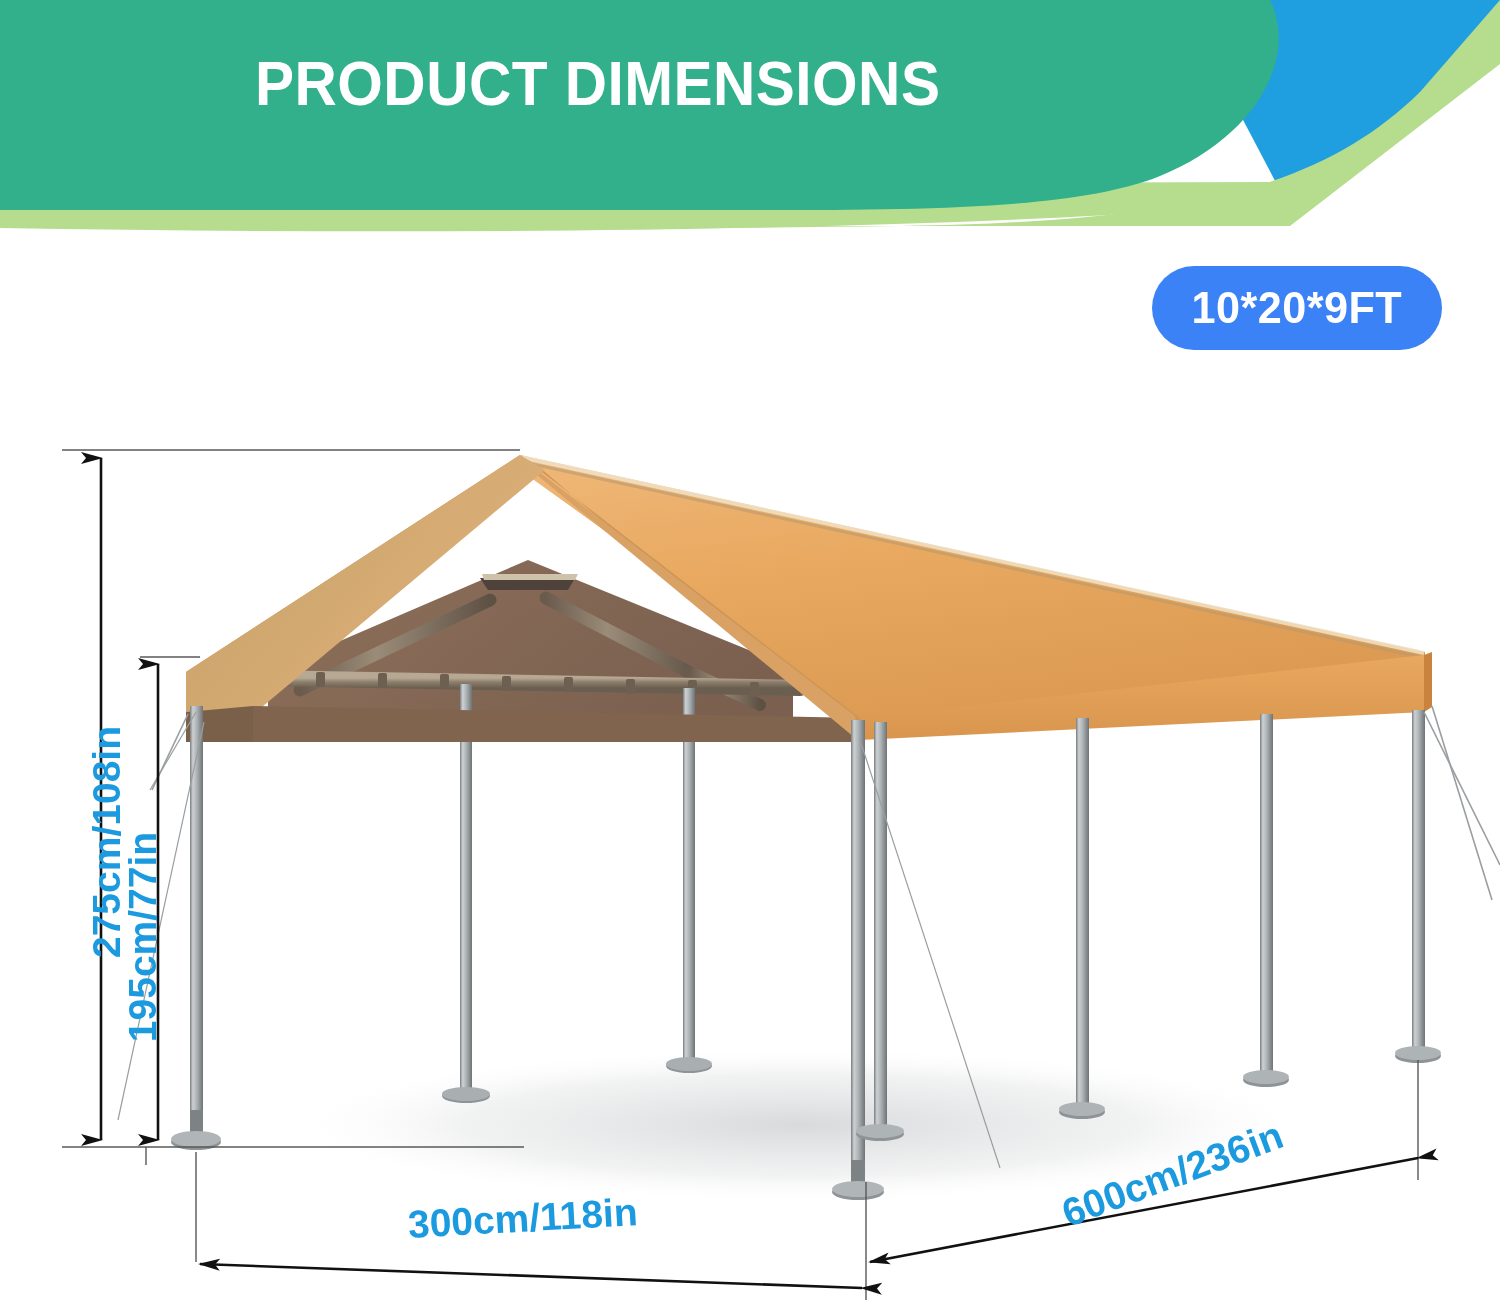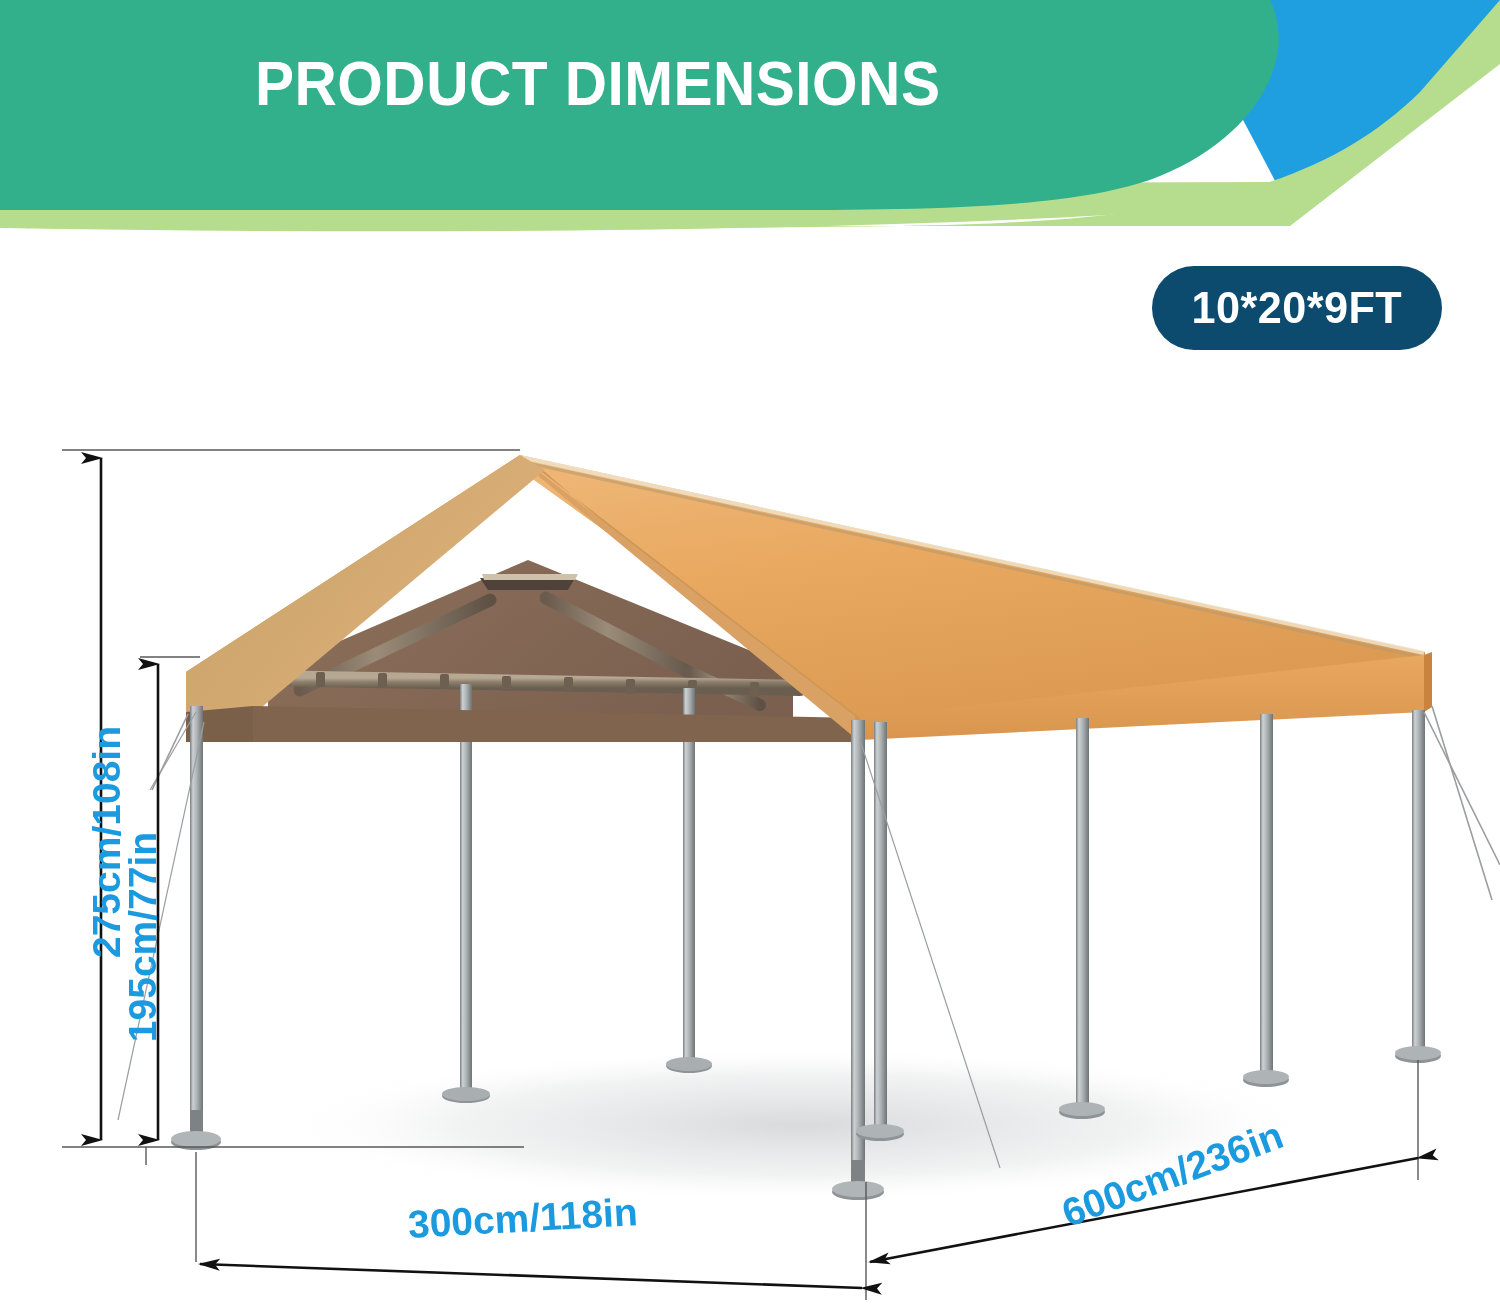--- a/index.html
+++ b/index.html
@@ -16,21 +16,21 @@
     font-size:63px;line-height:1;
     font-weight:700;color:#ffffff;letter-spacing:0.5px;
     font-family:"Liberation Sans Narrow","Liberation Sans",sans-serif;
     transform:scaleX(0.93);transform-origin:left top;
     white-space:nowrap;
   }
 
   
   .badge{
     position:absolute;left:1152px;top:266px;width:290px;height:84px;
-    background:#0c4a6e;border-radius:42px;
+    background:#3b82f6;border-radius:42px;
     display:flex;align-items:center;justify-content:center;
   }
   .badge span{
     color:#ffffff;font-size:45px;font-weight:700;letter-spacing:0.5px;
     font-family:"Liberation Sans Narrow","Liberation Sans",sans-serif;
     transform:scaleX(0.96);white-space:nowrap;
   }
 
   
   .art{position:absolute;left:0;top:0;width:1500px;height:1307px;}

